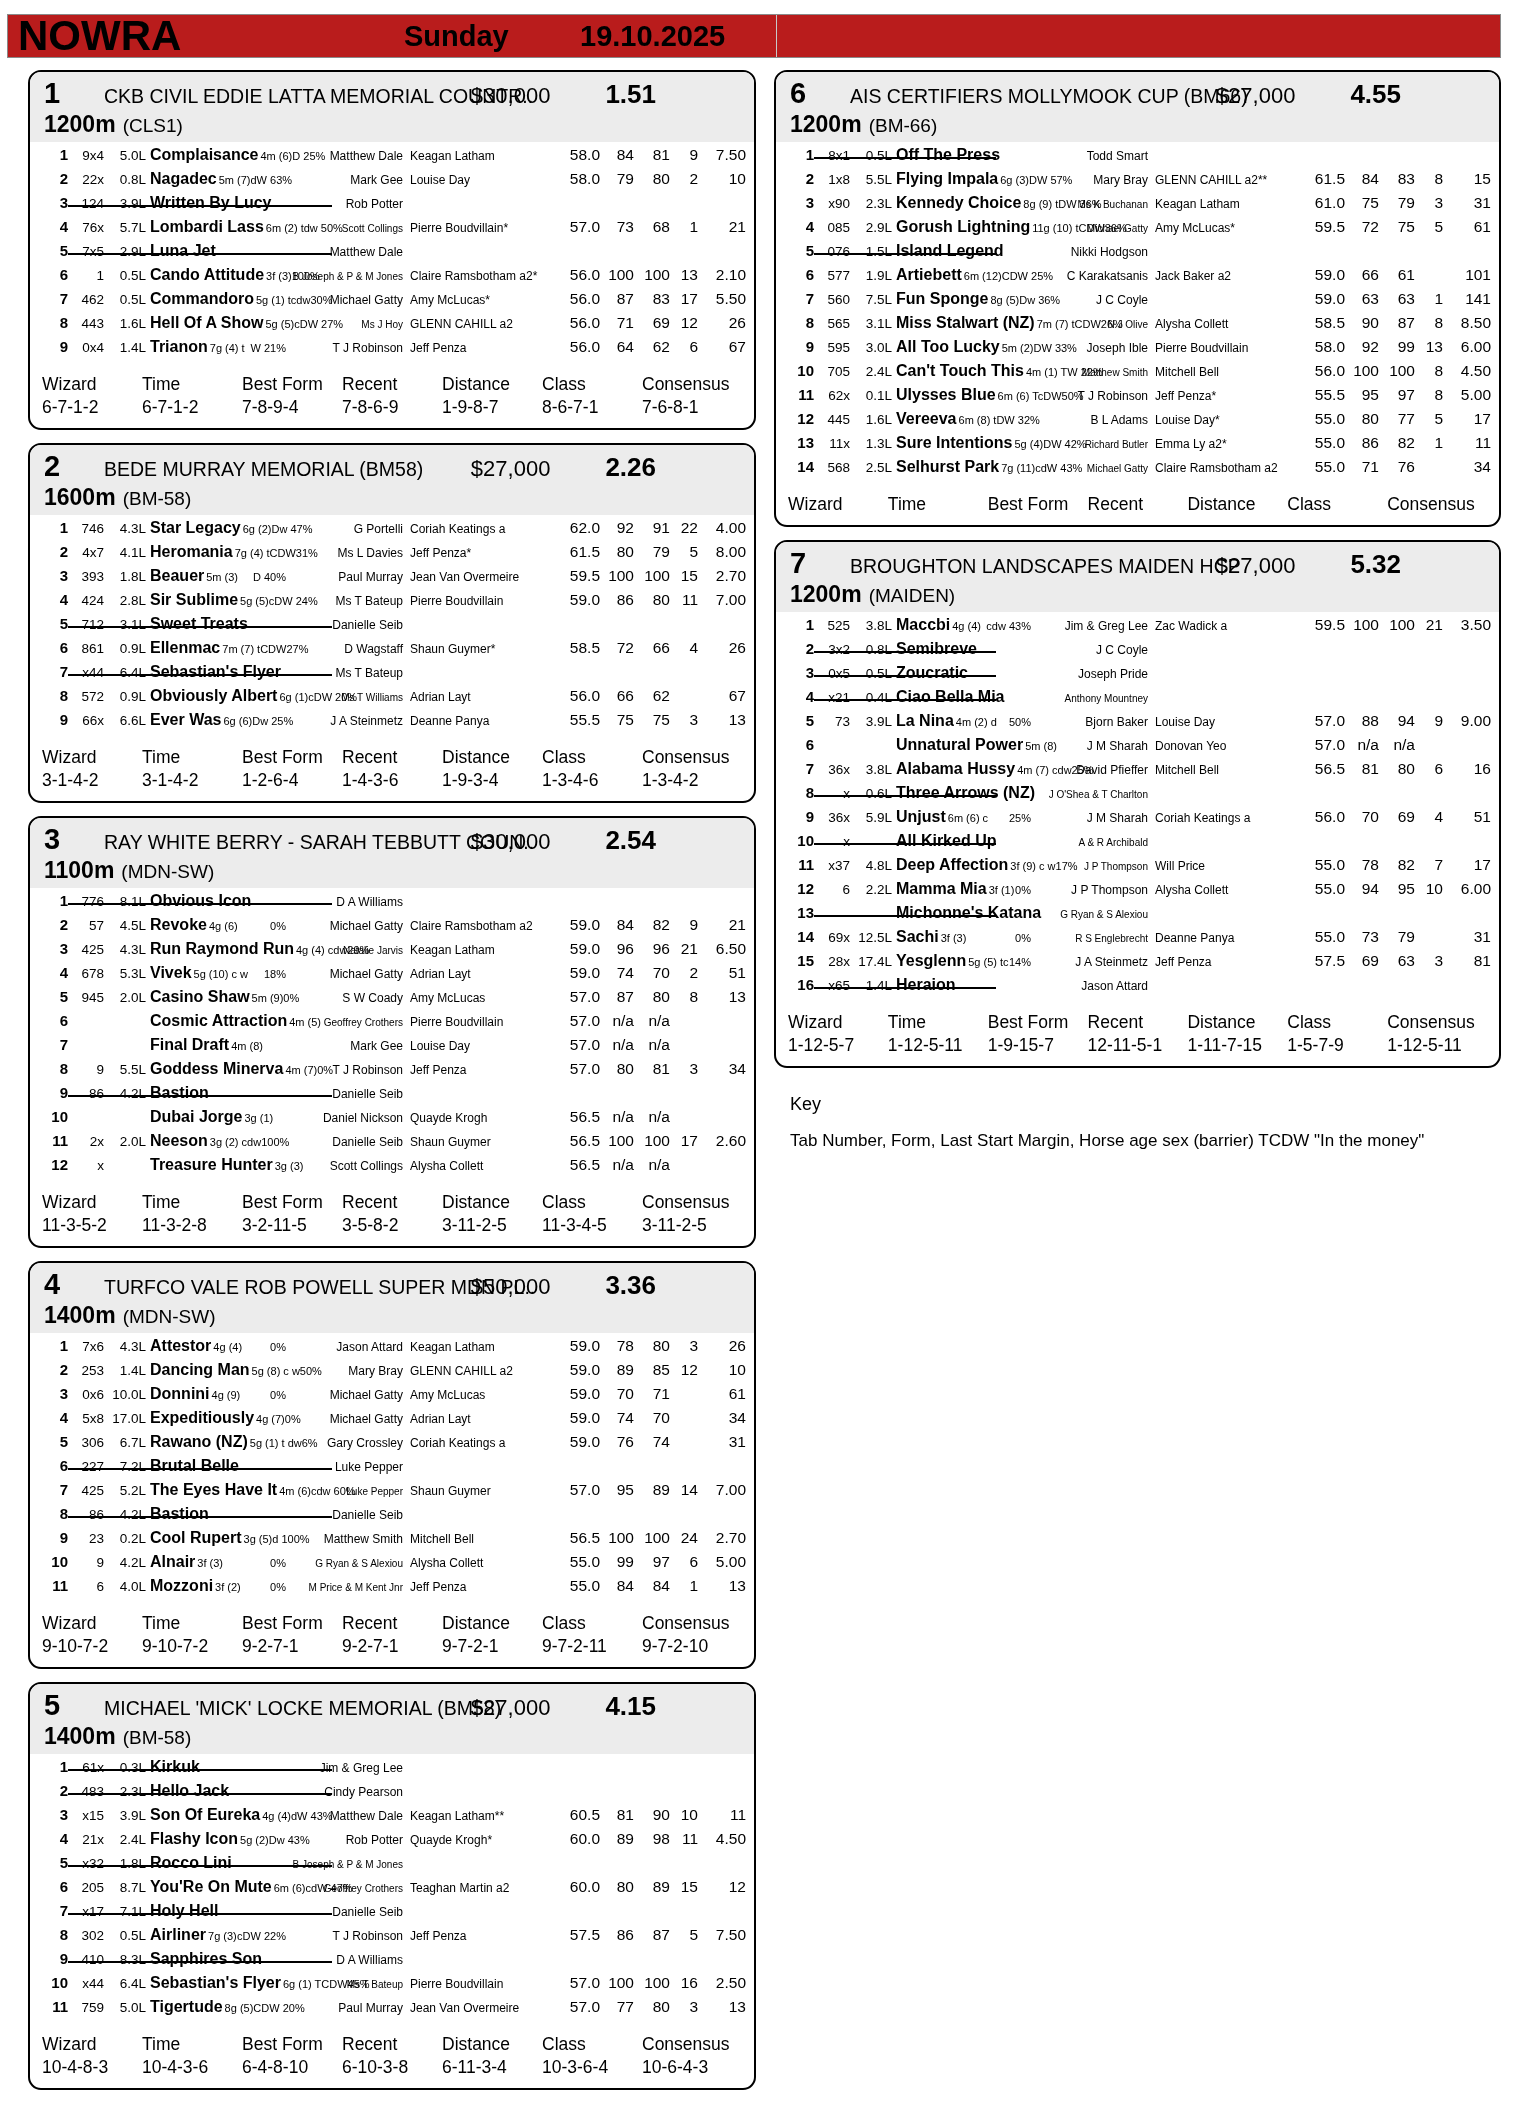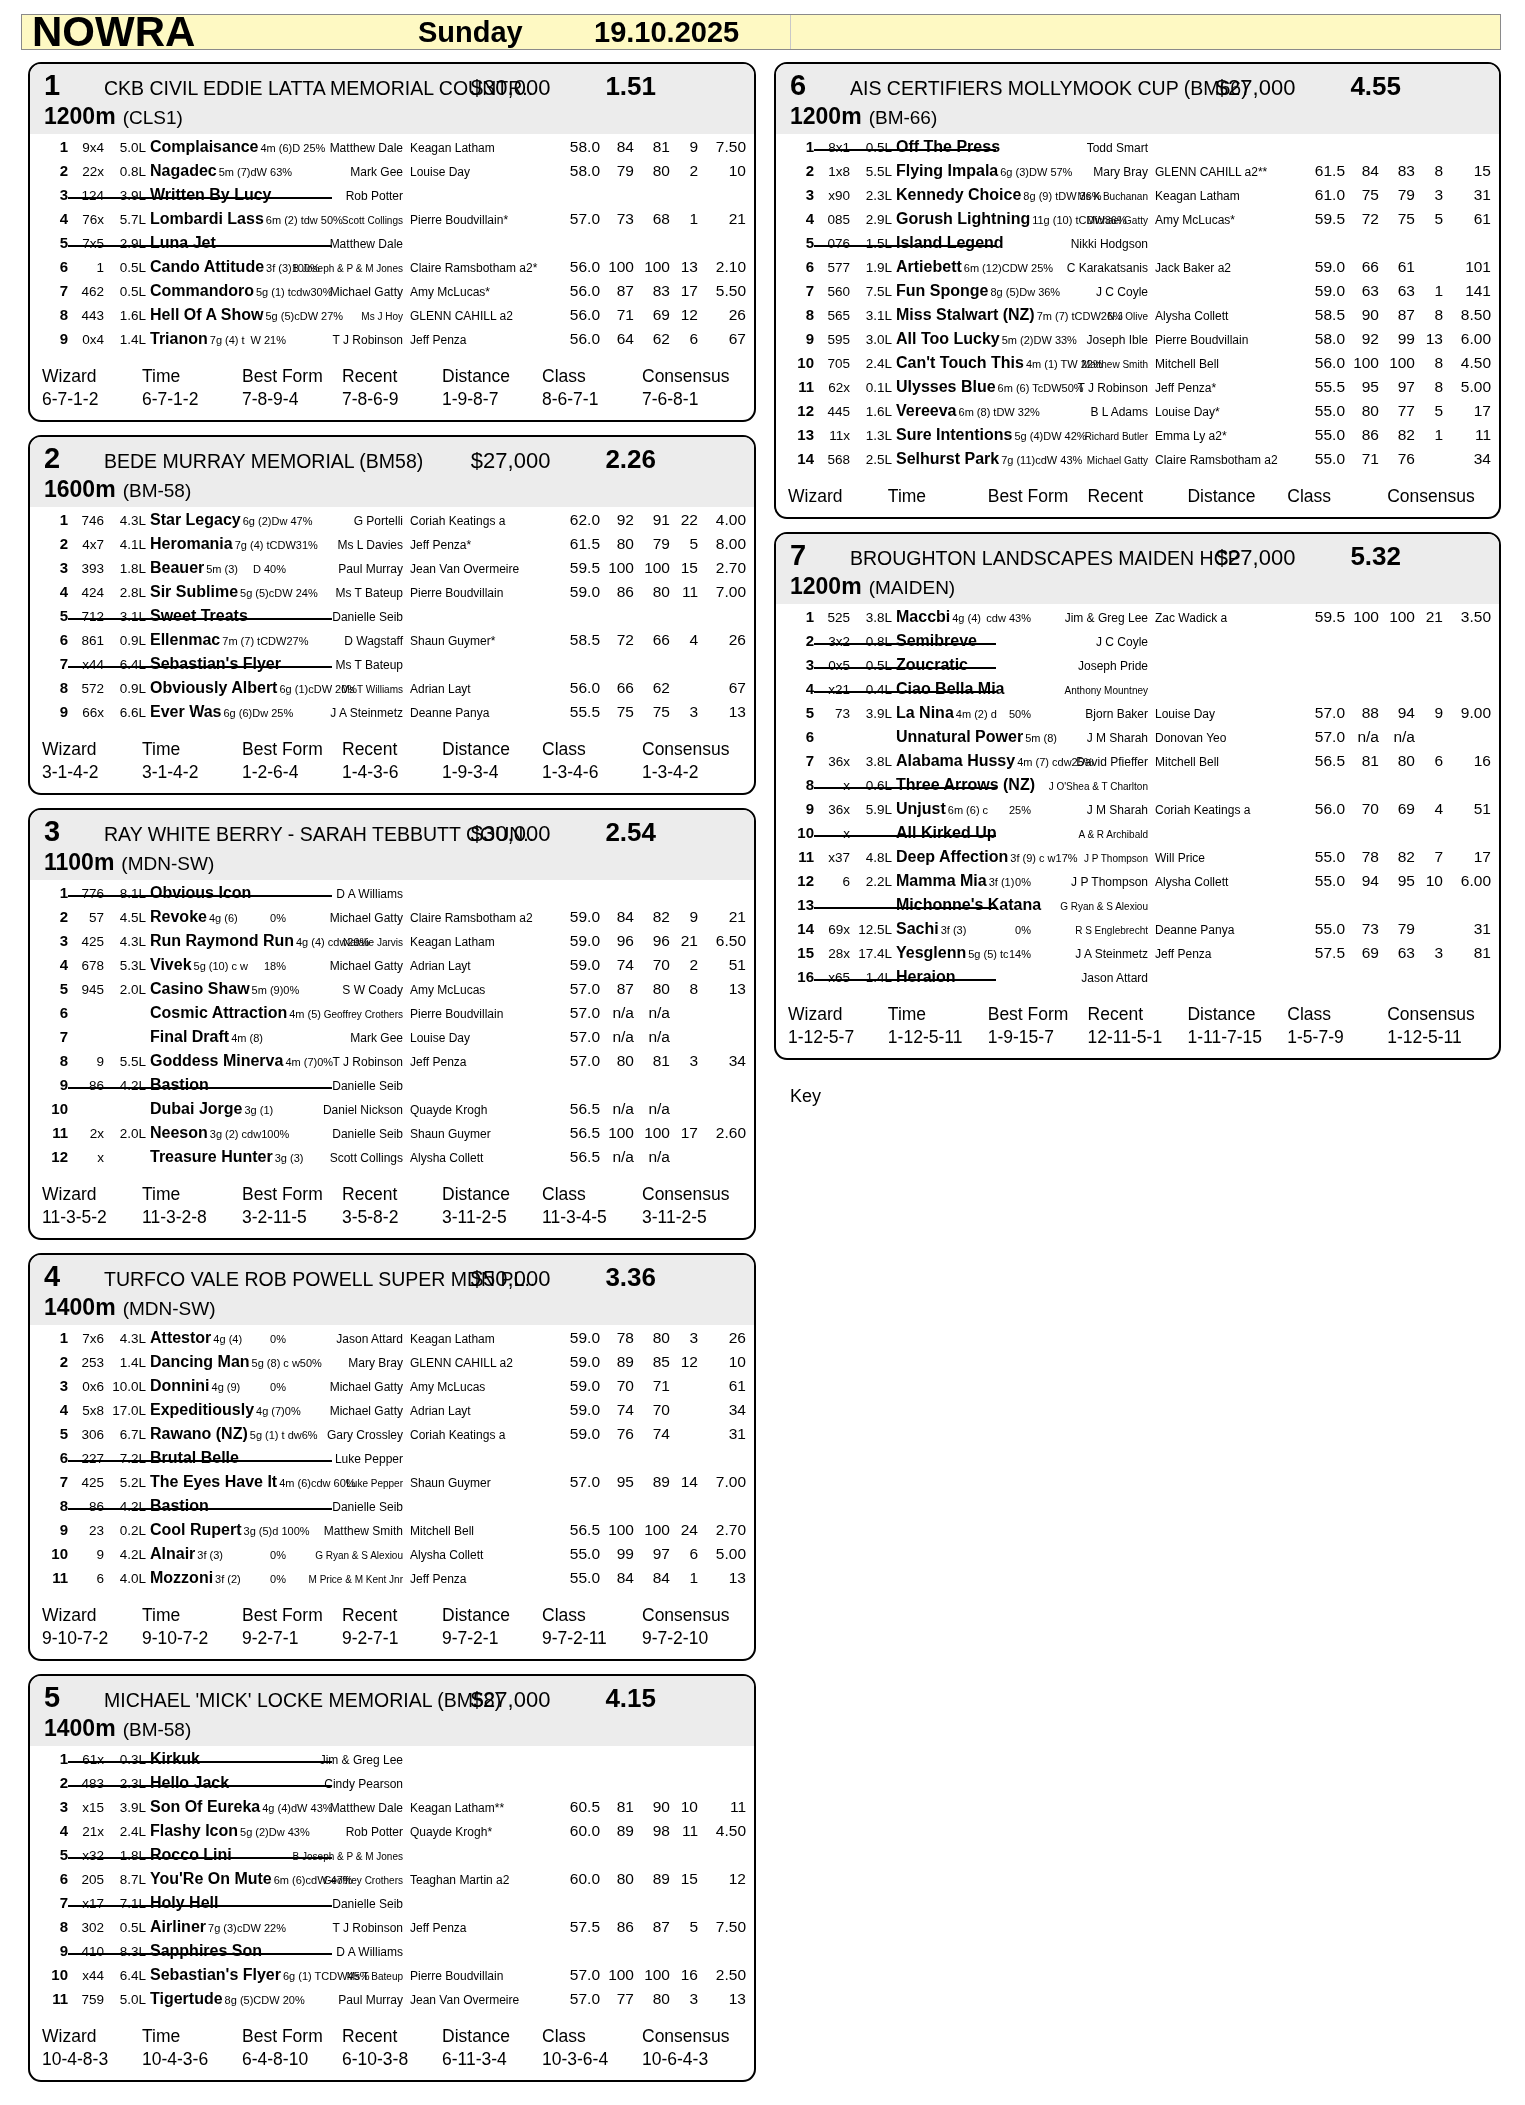--- a/index.html
+++ b/index.html
@@ -4,22 +4,22 @@
 <style>
   * { box-sizing: border-box; }
   html,body { margin:0; padding:0; }
   body {
     width:1525px; height:2105px; overflow:hidden;
     background:#fff; color:#000;
     font-family:"Liberation Sans", sans-serif;
   }
   
   .top-bar {
-    margin:14px 24px 0 21px; height:36px;
-    background:#fef9c3; border:1px solid #8a8a8a;
+    margin:14px 24px 0 7px; height:44px;
+    background:#b91c1c; border:1px solid #8a8a8a;
     display:flex; align-items:center; position:relative;
   }
   .top-bar::after { content:""; position:absolute; left:768px; top:0; bottom:0; border-left:1px solid #c8c8c8; }
   .track-name { font-size:42px; font-weight:bold; margin-left:10px; }
   .day-name  { position:absolute; left:396px; font-size:29px; font-weight:bold; }
   .date-text { position:absolute; left:572px; font-size:29px; font-weight:bold; }
 
   
   .content { display:flex; gap:18px; margin:12px 24px 0 28px; }
   .col-left  { width:728px; flex:none; }
@@ -1689,15 +1689,16 @@
               <span class="s-cell">12-11-5-1</span>
               <span class="s-cell">1-11-7-15</span>
               <span class="s-cell">1-5-7-9</span>
               <span class="s-cell">1-12-5-11</span>
             </div>
           </div>
         </section>
       </div>
     <div class="key">
       <div class="key-title">Key</div>
+      <div class="key-line">Tab Number, Form, Last Start Margin, Horse age sex (barrier) TCDW "In the money"</div>
     </div>
   </div>
 </main>
 
 </body></html>

